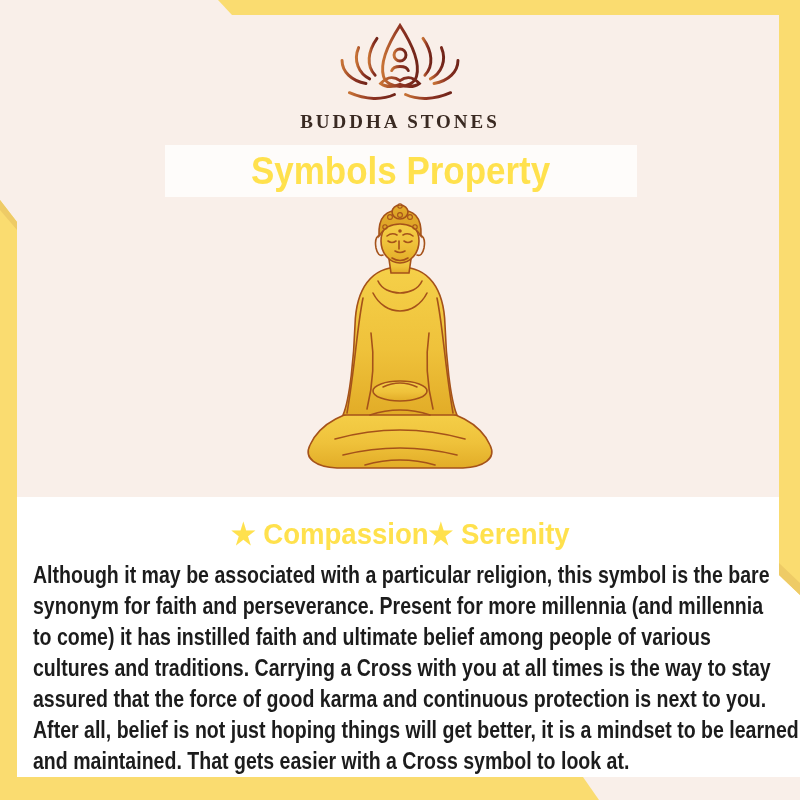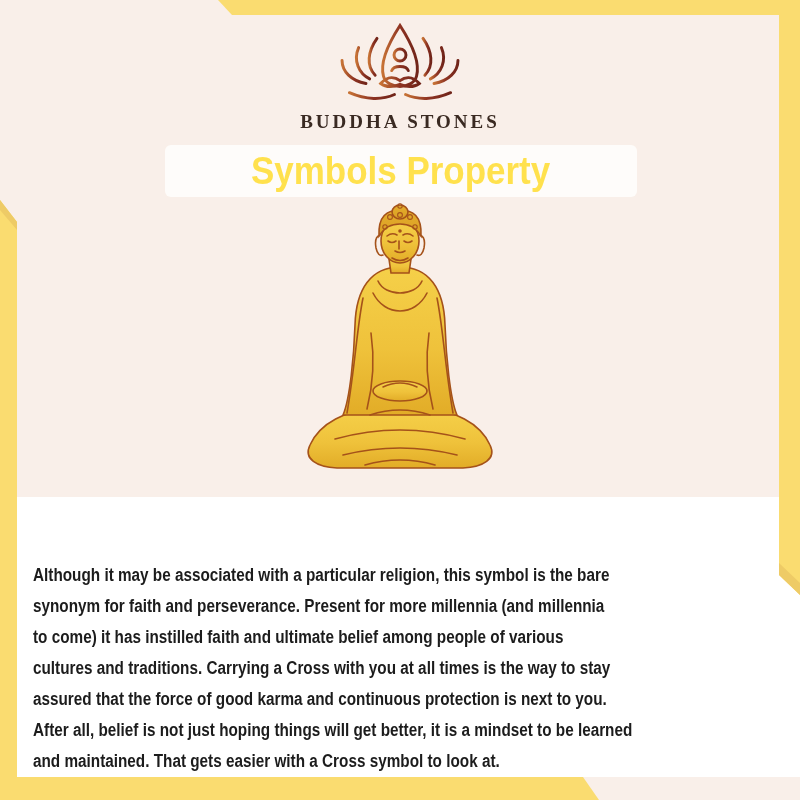--- a/index.html
+++ b/index.html
@@ -23,21 +23,21 @@
     clip-path:polygon(0 2px,21px 22px,21px 34px,0 14px);}
 
   
   .logo{position:absolute;left:50%;top:20px;transform:translateX(-50%);}
   .brand{position:absolute;left:0;top:111px;width:100%;text-align:center;
     font-family:"Liberation Serif",serif;font-size:19px;letter-spacing:3px;
     color:var(--brand-brown);font-weight:600;}
 
   
   .banner{position:absolute;left:165px;top:145px;width:472px;height:52px;
-    background:var(--banner-white);display:flex;align-items:center;justify-content:center;border-radius:6px;}
+    background:var(--banner-white);display:flex;align-items:center;justify-content:center;}
   .banner-title{color:var(--title-yellow);font-size:38px;font-weight:bold;
     transform:scaleX(.92);white-space:nowrap;}
 
   
   .buddha{position:absolute;left:50%;top:203px;transform:translateX(-50%);}
 
   
   .ribbon{position:absolute;left:20px;top:452px;width:236px;height:41px;
     background:var(--ribbon-yellow);display:flex;align-items:center;
     clip-path:polygon(0 0,94% 0,100% 100%,0 100%);}
@@ -45,21 +45,21 @@
     padding-left:17px;transform:scaleX(.95);transform-origin:left center;white-space:nowrap;}
 
   
   .section{position:absolute;left:0;top:497px;width:800px;height:280px;
     background:var(--section-white);}
   .tagline-row{position:absolute;left:0;top:514px;width:100%;height:40px;
     display:flex;align-items:center;justify-content:center;}
   .tagline{color:var(--title-yellow);font-size:29px;font-weight:bold;
     transform:scaleX(.95);white-space:nowrap;}
   .paragraph{position:absolute;left:33px;top:560px;width:744px;
-    color:var(--text-dark);font-size:18px;font-weight:bold;line-height:31px;}
+    color:var(--text-dark);font-size:23px;font-weight:bold;line-height:31px;}
   .paragraph .line{white-space:nowrap;transform:scaleX(.85);transform-origin:left center;}
 </style>
 </head>
 <body>
 
 <div class="canvas">
 
   <div class="section"></div>
 
   <div class="accent accent-top"></div>
@@ -167,20 +167,23 @@
           <path d="M90,262 Q125,252 160,262"></path>
         </g>
 
         <ellipse cx="125" cy="188" rx="27" ry="10"></ellipse>
         <path d="M108,184 q17,-8 34,0" fill="none"></path>
       </g>
     </svg>
   </div>
 
 
+  <div class="tagline-row">
+    <span class="tagline">★ Compassion★ Serenity</span>
+  </div>
 
   <div class="paragraph">
     <div class="line">Although it may be associated with a particular religion, this symbol is the bare</div>
     <div class="line">synonym for faith and perseverance. Present for more millennia (and millennia</div>
     <div class="line">to come) it has instilled faith and ultimate belief among people of various</div>
     <div class="line">cultures and traditions. Carrying a Cross with you at all times is the way to stay</div>
     <div class="line">assured that the force of good karma and continuous protection is next to you.</div>
     <div class="line">After all, belief is not just hoping things will get better, it is a mindset to be learned</div>
     <div class="line">and maintained. That gets easier with a Cross symbol to look at.</div>
   </div>

